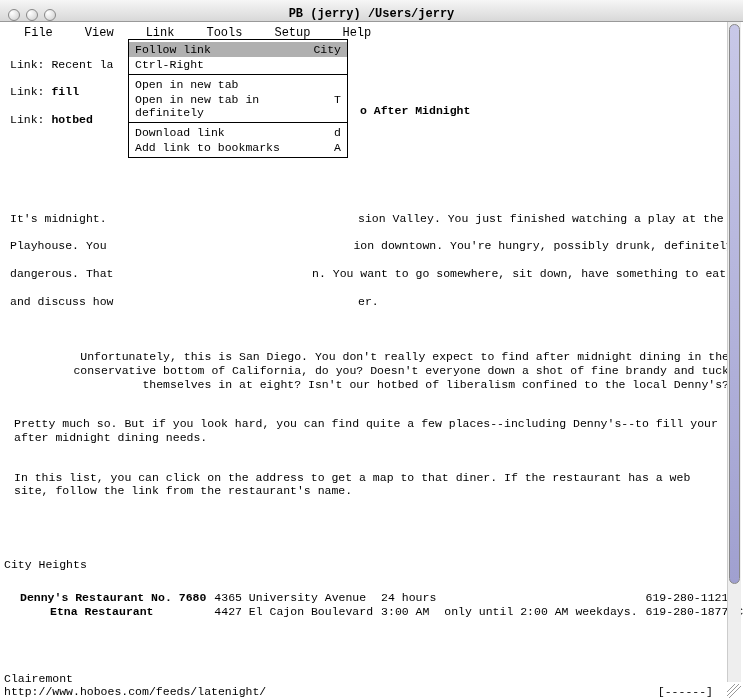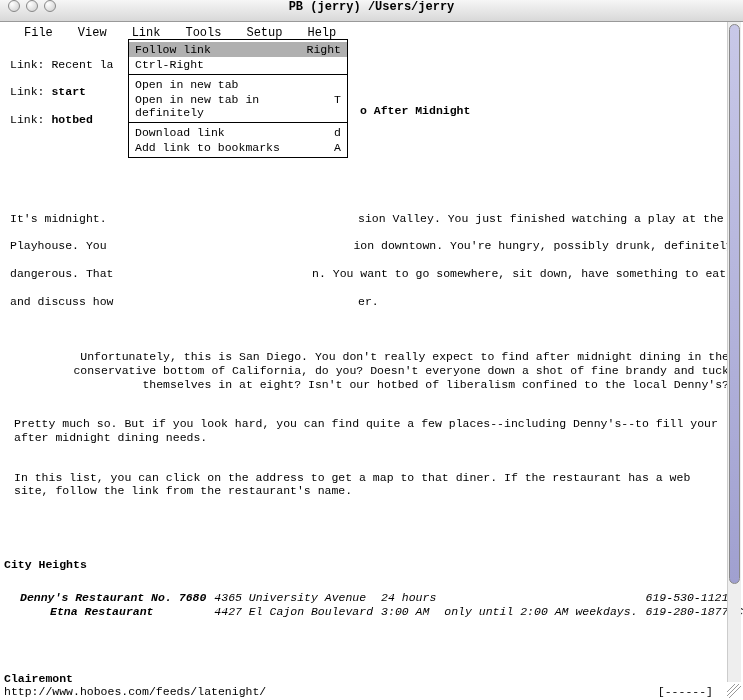--- a/index.html
+++ b/index.html
@@ -13,21 +13,21 @@
     height: 700px;
     overflow: hidden;
     position: relative;
   }
   
   .titlebar {
     height: 22px;
     background: linear-gradient(#f6f6f6, #d8d8d8);
     border-bottom: 1px solid #999;
     display: flex;
-    align-items: flex-start;
+    align-items: flex-end;
     position: relative;
   }
   .traffic-lights {
     display: flex;
     gap: 6px;
     padding-left: 8px;
   }
   .tl {
     width: 12px; height: 12px;
     border-radius: 50%;
@@ -38,21 +38,21 @@
     position: absolute;
     left: 0; right: 0;
     text-align: center;
     font-size: 12px;
     font-weight: bold;
     pointer-events: none;
   }
   
   .menubar {
     display: flex;
-    gap: 25px;
+    gap: 32px;
     padding: 4px 24px;
     font-family: Monaco, "Courier New", monospace;
     font-size: 12px;
     border-bottom: 0;
   }
   .menubar span { cursor: pointer; }
   
   .content {
     font-family: Monaco, "Courier New", monospace;
     font-size: 11.5px;
@@ -128,23 +128,23 @@
     position: absolute;
     right: 2px;
     bottom: 2px;
     width: 14px;
     height: 14px;
     background:
       linear-gradient(135deg, transparent 5px, #999 5px, #999 6px, transparent 6px),
       linear-gradient(135deg, transparent 8px, #999 8px, #999 9px, transparent 9px),
       linear-gradient(135deg, transparent 11px, #999 11px, #999 12px, transparent 12px);
   }
-  .neighborhood { font-weight: bold; margin-top: 12px; margin-bottom: 6px;}
+  .neighborhood { font-weight: normal; margin-top: 12px; margin-bottom: 6px;}
   table.listing { border-collapse: collapse; margin-left: 10px;}
-  table.listing td { padding: 0 8px 0 0; white-space: nowrap; font-family: Monaco, "Courier New", monospace; font-size: 11.5px; font-style: italic;}
+  table.listing td { padding: 0 8px 0 0; white-space: nowrap; font-family: Monaco, "Courier New", monospace; font-size: 11.5px;}
   .body-text { margin: 6px 4px; white-space: normal; }
 </style>
 </head>
 <body>
 
 <div class="titlebar">
   <div class="traffic-lights">
     <div class="tl"></div>
     <div class="tl"></div>
     <div class="tl"></div>
@@ -156,21 +156,21 @@
   <span>File</span>
   <span>View</span>
   <span>Link</span>
   <span>Tools</span>
   <span>Setup</span>
   <span>Help</span>
 </div>
 
 <div class="content">
 <div class="linkline">Link: Recent la</div>
-<div class="linkline"><span>Link:</span> <span class="bold">start</span></div>
+<div class="linkline"><span>Link:</span> <span class="bold">fill</span></div>
 <div class="linkline"><span>Link:</span> <span class="bold">hotbed</span></div>
 
 <div style="position:absolute; left:348px; top:60px; font-weight:bold;margin-left:12px;">o After Midnight</div>
 
 <div style="height:16px;"></div>
 <div class="row"><span style="width:120px;display:inline-block">It's midnight.</span><span style="width:228px;display:inline-block"></span><span>sion Valley. You just finished watching a play at the</span></div>
 <div class="row"><span style="width:120px;display:inline-block">Playhouse. You</span><span style="width:228px;display:inline-block"></span><span>ion downtown. You're hungry, possibly drunk, definitely</span></div>
 <div class="row"><span style="width:120px;display:inline-block">dangerous. That</span><span style="width:228px;display:inline-block"></span><span>n. You want to go somewhere, sit down, have something to eat,</span></div>
 <div class="row"><span style="width:120px;display:inline-block">and discuss how</span><span style="width:228px;display:inline-block"></span><span>er.</span></div>
 
@@ -179,21 +179,21 @@
 <div class="body-text">In this list, you can click on the address to get a map to that diner. If the restaurant has a web site, follow the link from the restaurant's name.</div>
 
 
 <div class="neighborhood" style="margin-left:-6px;">City Heights</div>
 <table class="listing">
 <tbody><tr>
   <td class="bold">Denny's Restaurant No. 7680</td>
   <td>4365 University Avenue</td>
   <td>24 hours</td>
   <td></td>
-  <td>619-530-1121</td>
+  <td>619-280-1121</td>
   <td></td>
 </tr>
 <tr>
   <td class="bold" style="padding-left:30px">Etna Restaurant</td>
   <td>4427 El Cajon Boulevard</td>
   <td>3:00 AM</td>
   <td>only until 2:00 AM weekdays.</td>
   <td>619-280-1877</td>
   <td>Comments</td>
 </tr>
@@ -210,21 +210,21 @@
 
 
 
 
 </div>
 
 <div class="dropdown">
   <div class="sect">
     <div class="item hl">
         <span>Follow link</span>
-        <span>Right</span>
+        <span>City</span>
       </div>
     <div class="item">
         <span>Ctrl-Right</span>
       </div>
   </div>
   <div class="sect">
     <div class="item">
         <span>Open in new tab</span>
         <span></span>
       </div>

